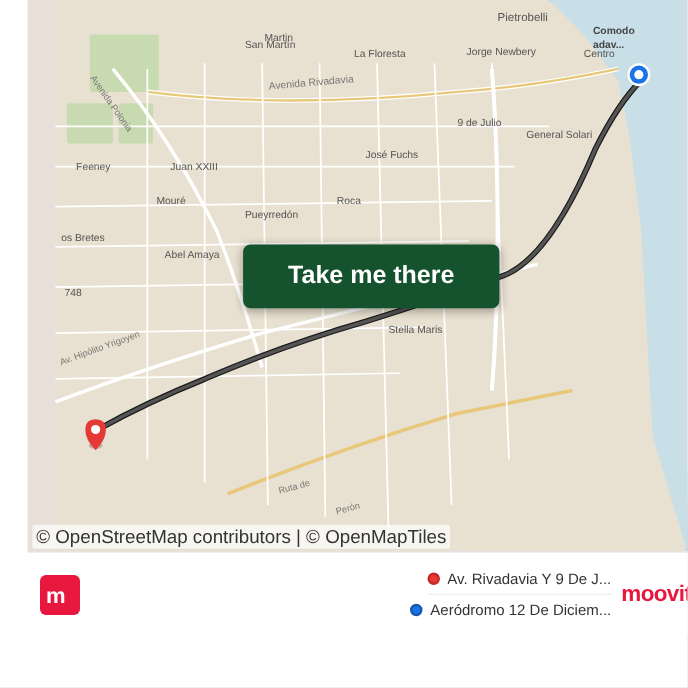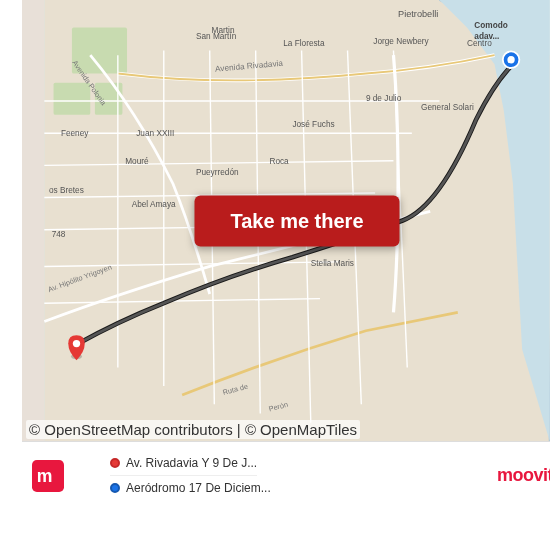--- a/index.html
+++ b/index.html
@@ -32,21 +32,21 @@
       top: 0; left: 0;
       width: 100%; height: 100%;
     }
 
     
     #take-me-there-btn {
       position: absolute;
       top: 50%;
       left: 50%;
       transform: translate(-50%, -50%);
-      background: #b91c1c;
+      background: #14532d;
       color: #fff;
       border: none;
       border-radius: 6px;
       padding: 14px 36px;
       font-size: 20px;
       font-weight: bold;
       cursor: pointer;
       white-space: nowrap;
       box-shadow: 0 2px 8px rgba(0,0,0,0.35);
       z-index: 10;
@@ -85,21 +85,21 @@
 
     #moovit-icon {
       width: 32px;
       height: 32px;
     }
 
     #bottom-routes {
       flex: 1;
       display: flex;
       flex-direction: column;
-      align-items: flex-start;
+      align-items: flex-end;
       gap: 0;
       padding: 0 8px;
       overflow: hidden;
     }
 
     #route-from, #route-to {
       display: flex;
       align-items: center;
       gap: 6px;
       padding: 5px 0;
@@ -236,21 +236,21 @@
       </svg>
     </div>
 
     <div id="bottom-routes">
       <div id="route-from">
         <div class="route-dot dot-origin"></div>
         <span class="route-label">Av. Rivadavia Y 9 De J...</span>
       </div>
       <div id="route-to">
         <div class="route-dot dot-dest"></div>
-        <span class="route-label">Aeródromo 17 De Diciem...</span>
+        <span class="route-label">Aeródromo 12 De Diciem...</span>
       </div>
     </div>
 
     <div style="font-size:18px;font-weight:bold;color:#e8173e;letter-spacing:-0.5px;min-width:65px;text-align:left;">
       moovit
     </div>
   </div>
 
 </div>
 

